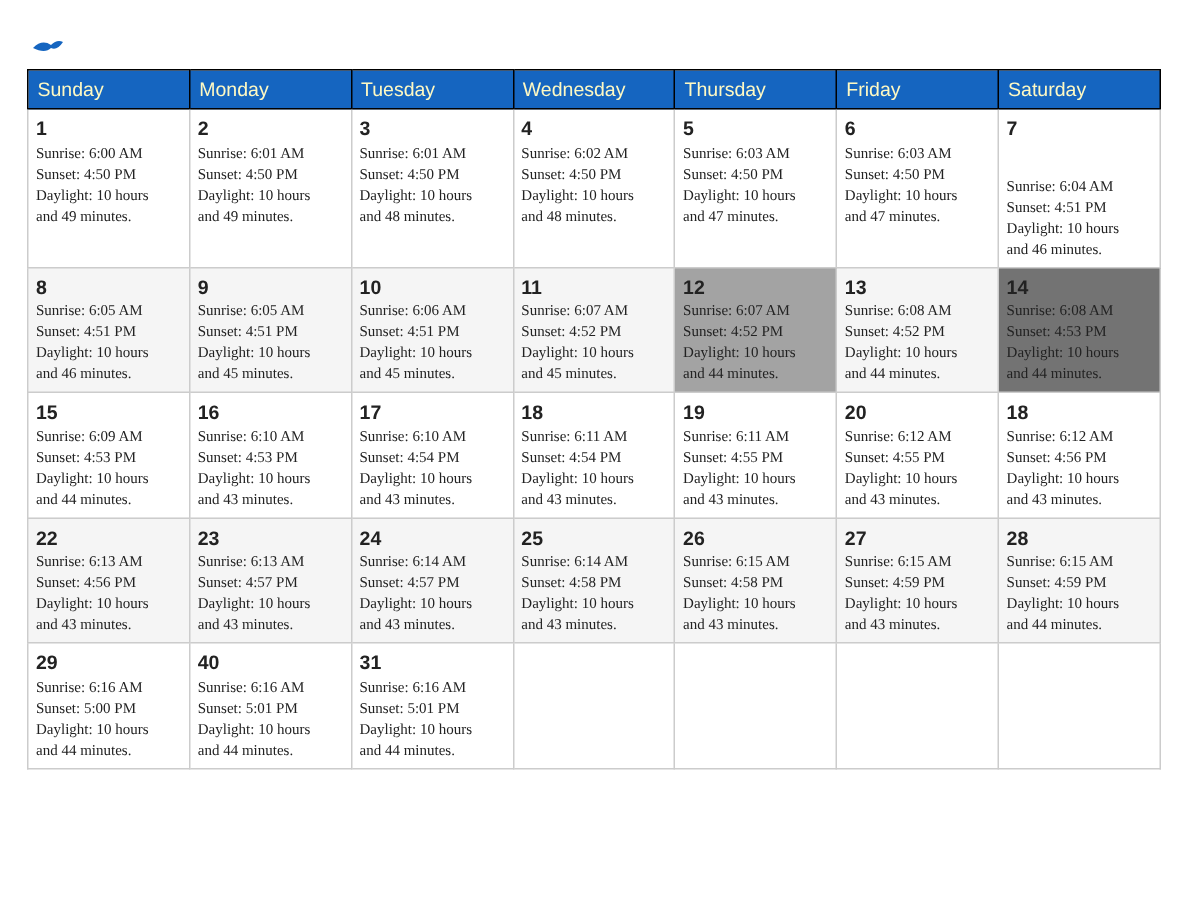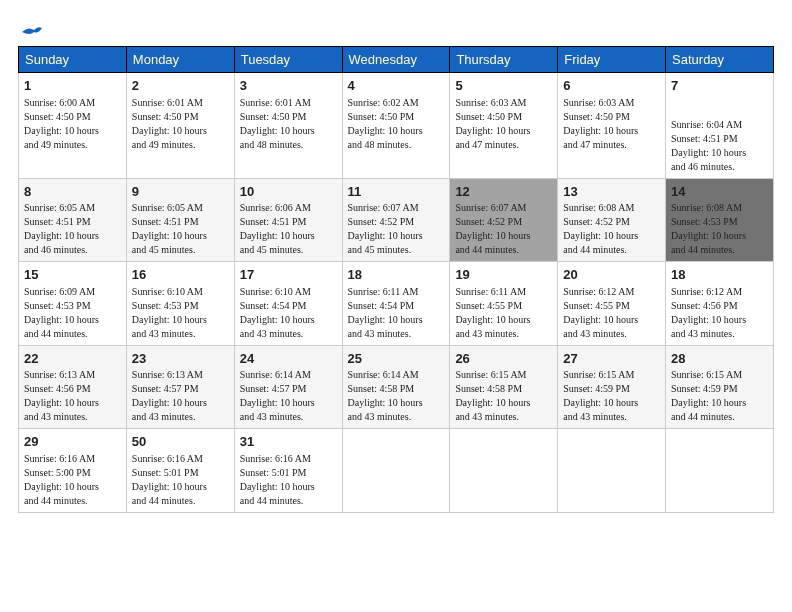--- a/index.html
+++ b/index.html
@@ -323,21 +323,21 @@
         </tr>
         <tr>
           <td>
             <span class="day-num">29</span>
             <div class="day-info" style="white-space: pre-line;">Sunrise: 6:16 AM
 Sunset: 5:00 PM
 Daylight: 10 hours
 and 44 minutes.</div>
           </td>
           <td>
-            <span class="day-num">50</span>
+            <span class="day-num">40</span>
             <div class="day-info" style="white-space: pre-line;">Sunrise: 6:16 AM
 Sunset: 5:01 PM
 Daylight: 10 hours
 and 44 minutes.</div>
           </td>
           <td>
             <span class="day-num">31</span>
             <div class="day-info" style="white-space: pre-line;">Sunrise: 6:16 AM
 Sunset: 5:01 PM
 Daylight: 10 hours

